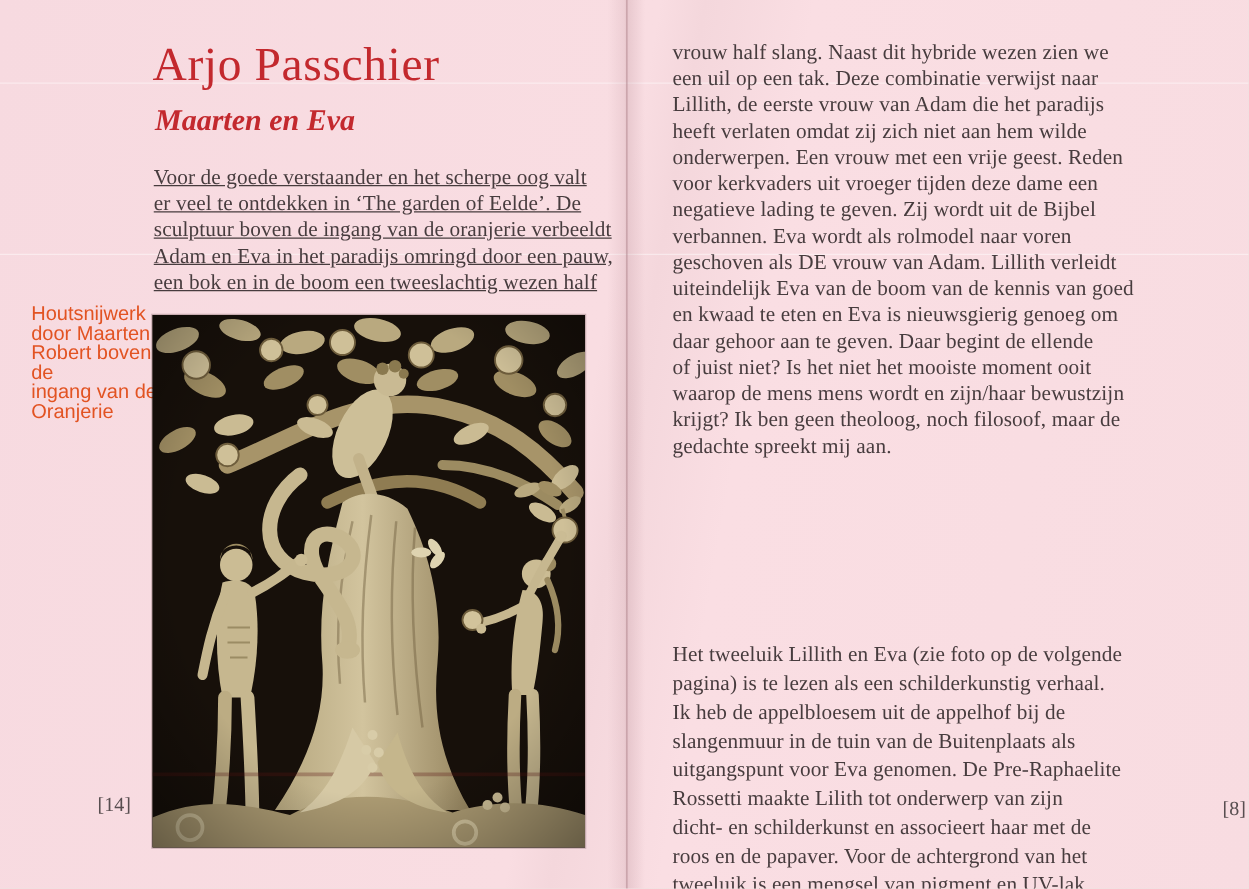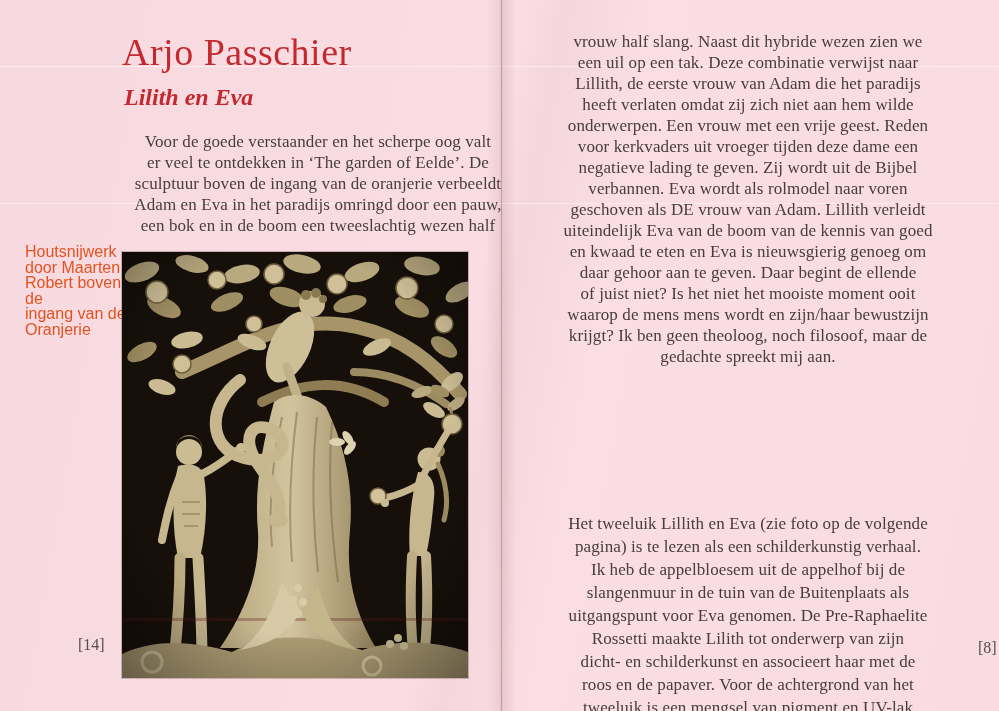--- a/index.html
+++ b/index.html
@@ -20,23 +20,22 @@
     position:absolute;left:122px;top:30px;
     font-size:38px;color:#c3292e;letter-spacing:.5px;white-space:nowrap;text-align:center;
   }
   .page-subtitle{
     position:absolute;left:124px;top:84px;
     font-size:24px;font-style:italic;font-weight:bold;color:#c3292e;white-space:nowrap;
   }
   .body-text{
     color:#473c3e;font-size:17px;line-height:21px;white-space:pre-line;
     letter-spacing:.1px;
-    text-align:center;
-  }
-  .left-body{position:absolute;left:123px;top:131px;width:390px;}
+  }
+  .left-body{position:absolute;left:123px;top:131px;width:390px;text-decoration:underline;}
   .caption{
     position:absolute;left:25px;top:244px;width:105px;
     font-family:"Liberation Sans", sans-serif;font-weight:normal;
     font-size:16px;line-height:15.5px;color:#e25322;white-space:pre-line;
   }
   .photo-frame{
     position:absolute;left:122px;top:252px;width:346px;height:426px;
     background:#17100a;box-shadow:0 0 0 1px rgba(60,30,30,.25);
   }
   .pagenum{position:absolute;font-size:16px;color:#584e50;margin-left:42px;}
@@ -54,21 +53,21 @@
 <body>
 
 <div class="spread">
 
   <div class="crease-h" style="top:66px"></div>
   <div class="crease-h" style="top:203px"></div>
   <div class="spine-shadow"></div>
   <div class="spine-line"></div>
 
   <div class="page-title">Arjo Passchier</div>
-  <div class="page-subtitle">Lilith en Eva</div>
+  <div class="page-subtitle">Maarten en Eva</div>
   <div class="body-text left-body">Voor de goede verstaander en het scherpe oog valt
 er veel te ontdekken in ‘The garden of Eelde’. De
 sculptuur boven de ingang van de oranjerie verbeeldt
 Adam en Eva in het paradijs omringd door een pauw,
 een bok en in de boom een tweeslachtig wezen half</div>
   <div class="caption">Houtsnijwerk
 door Maarten
 Robert boven de
 ingang van de
 Oranjerie</div>

